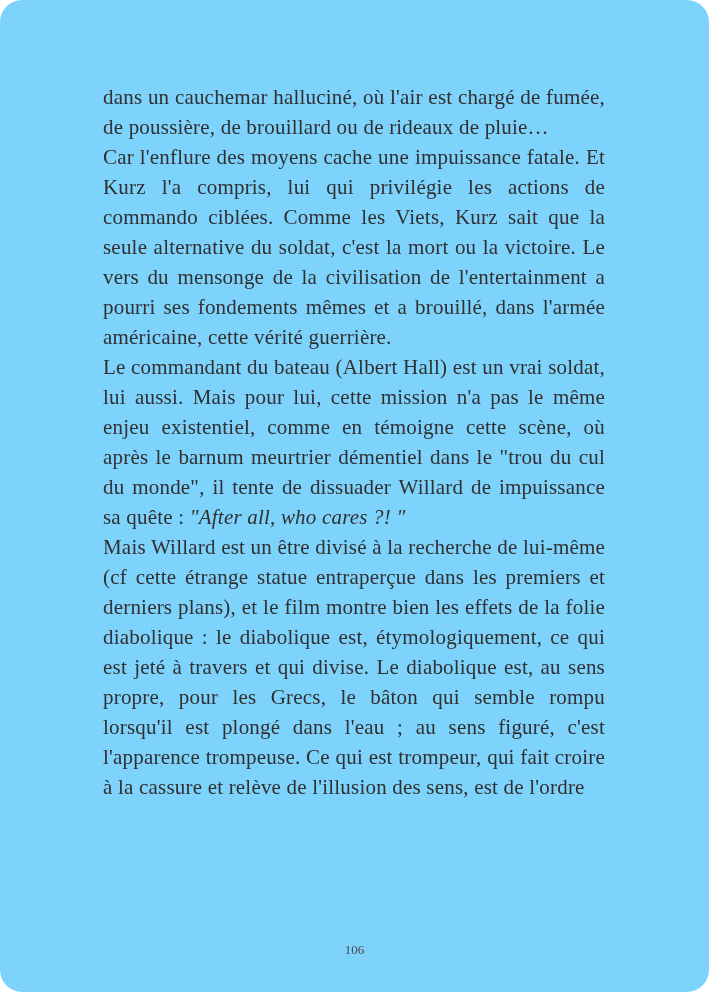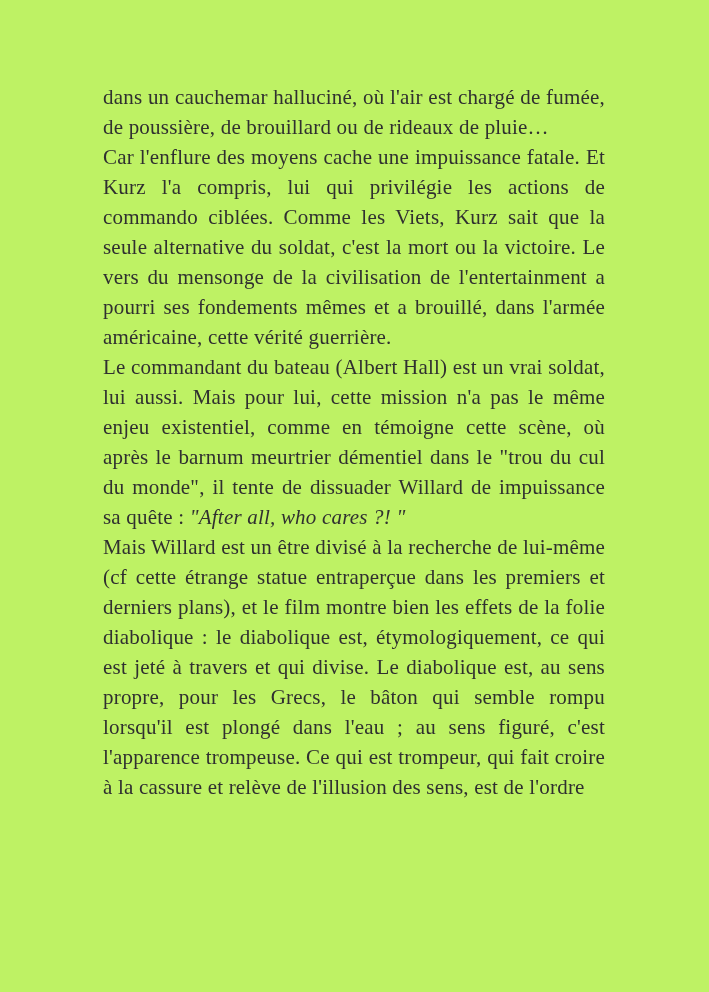--- a/index.html
+++ b/index.html
@@ -4,23 +4,24 @@
   <style>
     html, body {
       margin: 0;
       padding: 0;
       background: #ffffff;
     }
     .page {
       position: relative;
       width: 709px;
       height: 992px;
-      background: #bef264;
+      background: #7dd3fc;
       overflow: hidden;
       font-family: "Liberation Serif", "DejaVu Serif", serif;
+      border-radius: 22px;
     }
     .text-block {
       position: absolute;
       left: 103px;
       top: 82px;
       width: 502px;
       font-size: 21px;
       line-height: 30px;
       color: #303030;
       text-align: justify;
@@ -51,13 +52,14 @@
   <div class="text-block">
     <p>dans un cauchemar halluciné, où l'air est chargé de fumée, de poussière, de brouillard ou de rideaux de pluie…</p>
     <p>Car l'enflure des moyens cache une impuissance fatale. Et Kurz l'a compris, lui qui privilégie les actions de commando ciblées. Comme les Viets, Kurz sait que la seule alternative du soldat, c'est la mort ou la victoire. Le vers du mensonge de la civilisation de l'entertainment a pourri ses fondements mêmes et a brouillé, dans l'armée américaine, cette vérité guerrière.</p>
     <p>
       <span>Le commandant du bateau (Albert Hall) est un vrai soldat, lui aussi. Mais pour lui, cette mission n'a pas le même enjeu existentiel, comme en témoigne cette scène, où après le barnum meurtrier démentiel dans le "trou du cul du monde", il tente de dissuader Willard de impuissance sa quête :</span>
       <span class="italic">"After all, who cares ?! "</span>
     </p>
     <p>Mais Willard est un être divisé à la recherche de lui-même (cf cette étrange statue entraperçue dans les premiers et derniers plans), et le film montre bien les effets de la folie diabolique : le diabolique est, étymologiquement, ce qui est jeté à travers et qui divise. Le diabolique est, au sens propre, pour les Grecs, le bâton qui semble rompu lorsqu'il est plongé dans l'eau ; au sens figuré, c'est l'apparence trompeuse. Ce qui est trompeur, qui fait croire à la cassure et relève de l'illusion des sens, est de l'ordre</p>
   </div>
 
+  <div class="page-number">106</div>
 </div>
 
 </body></html>

